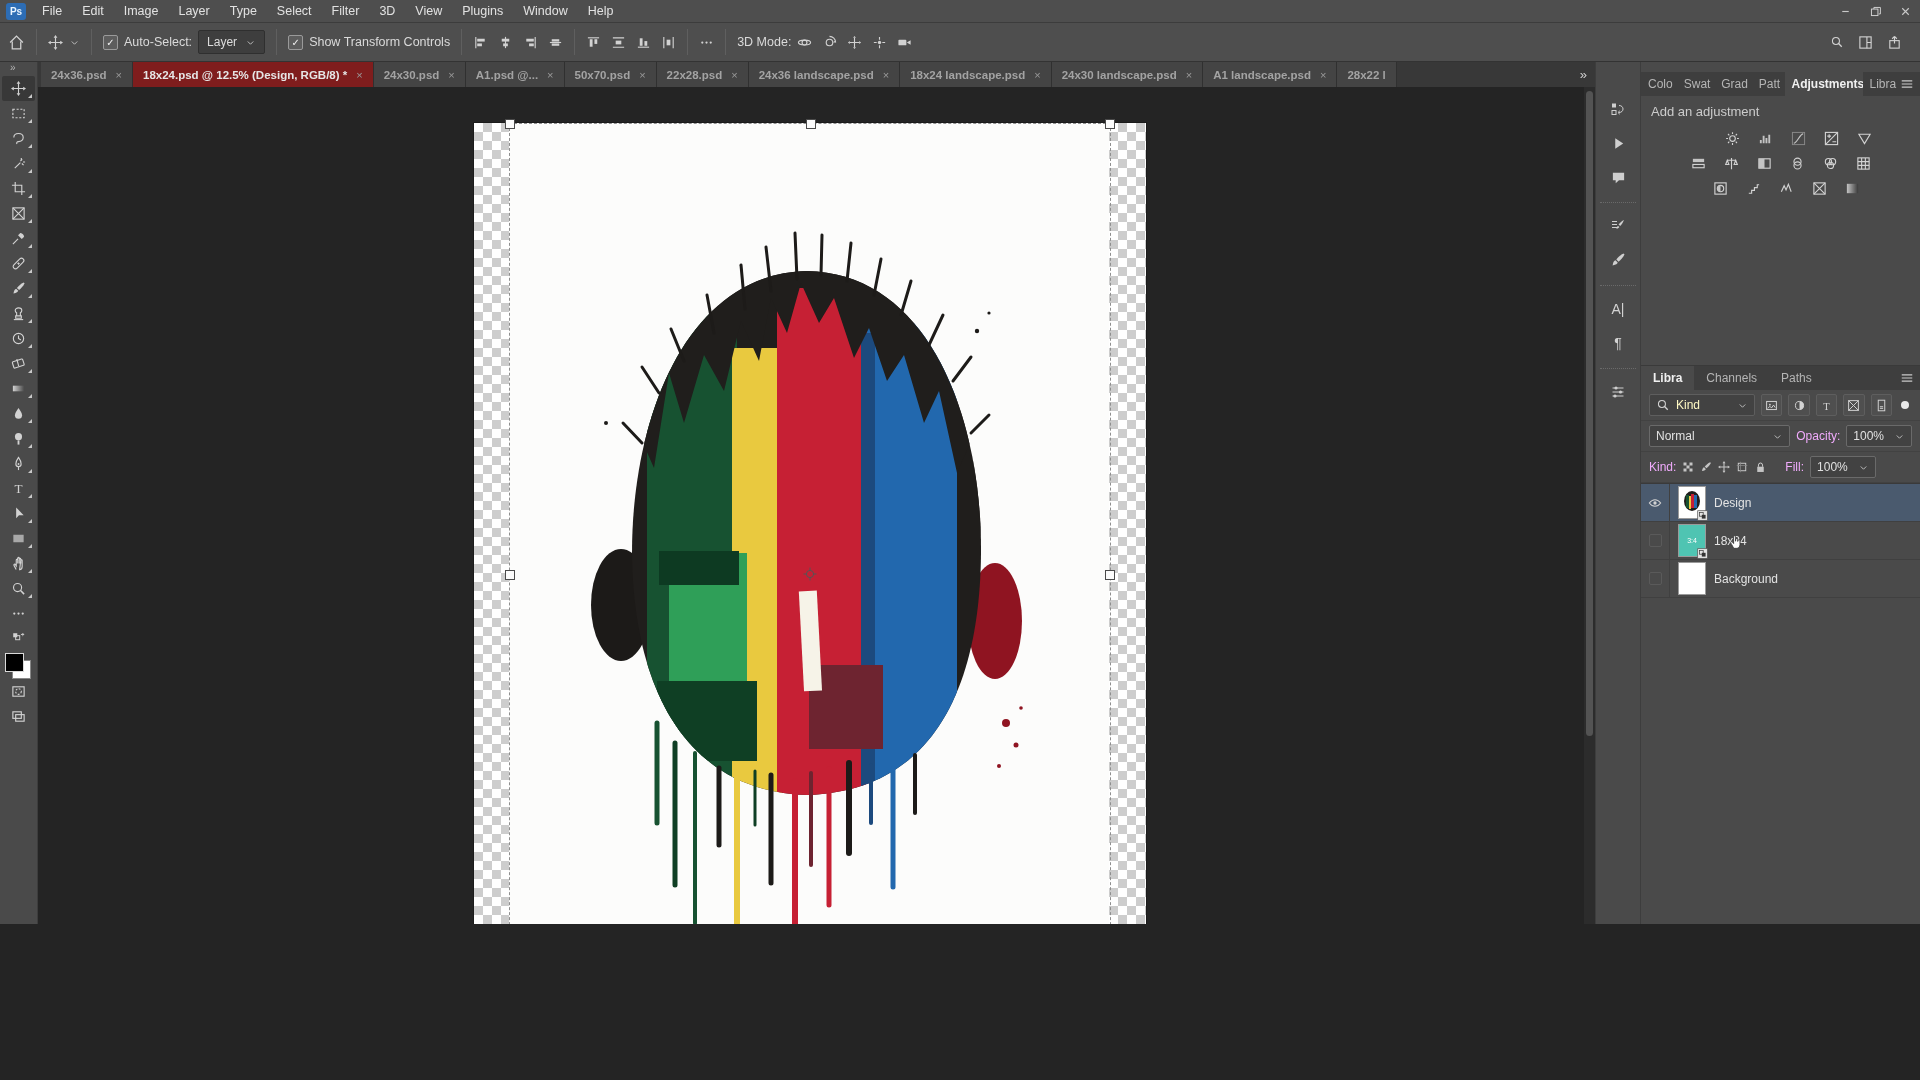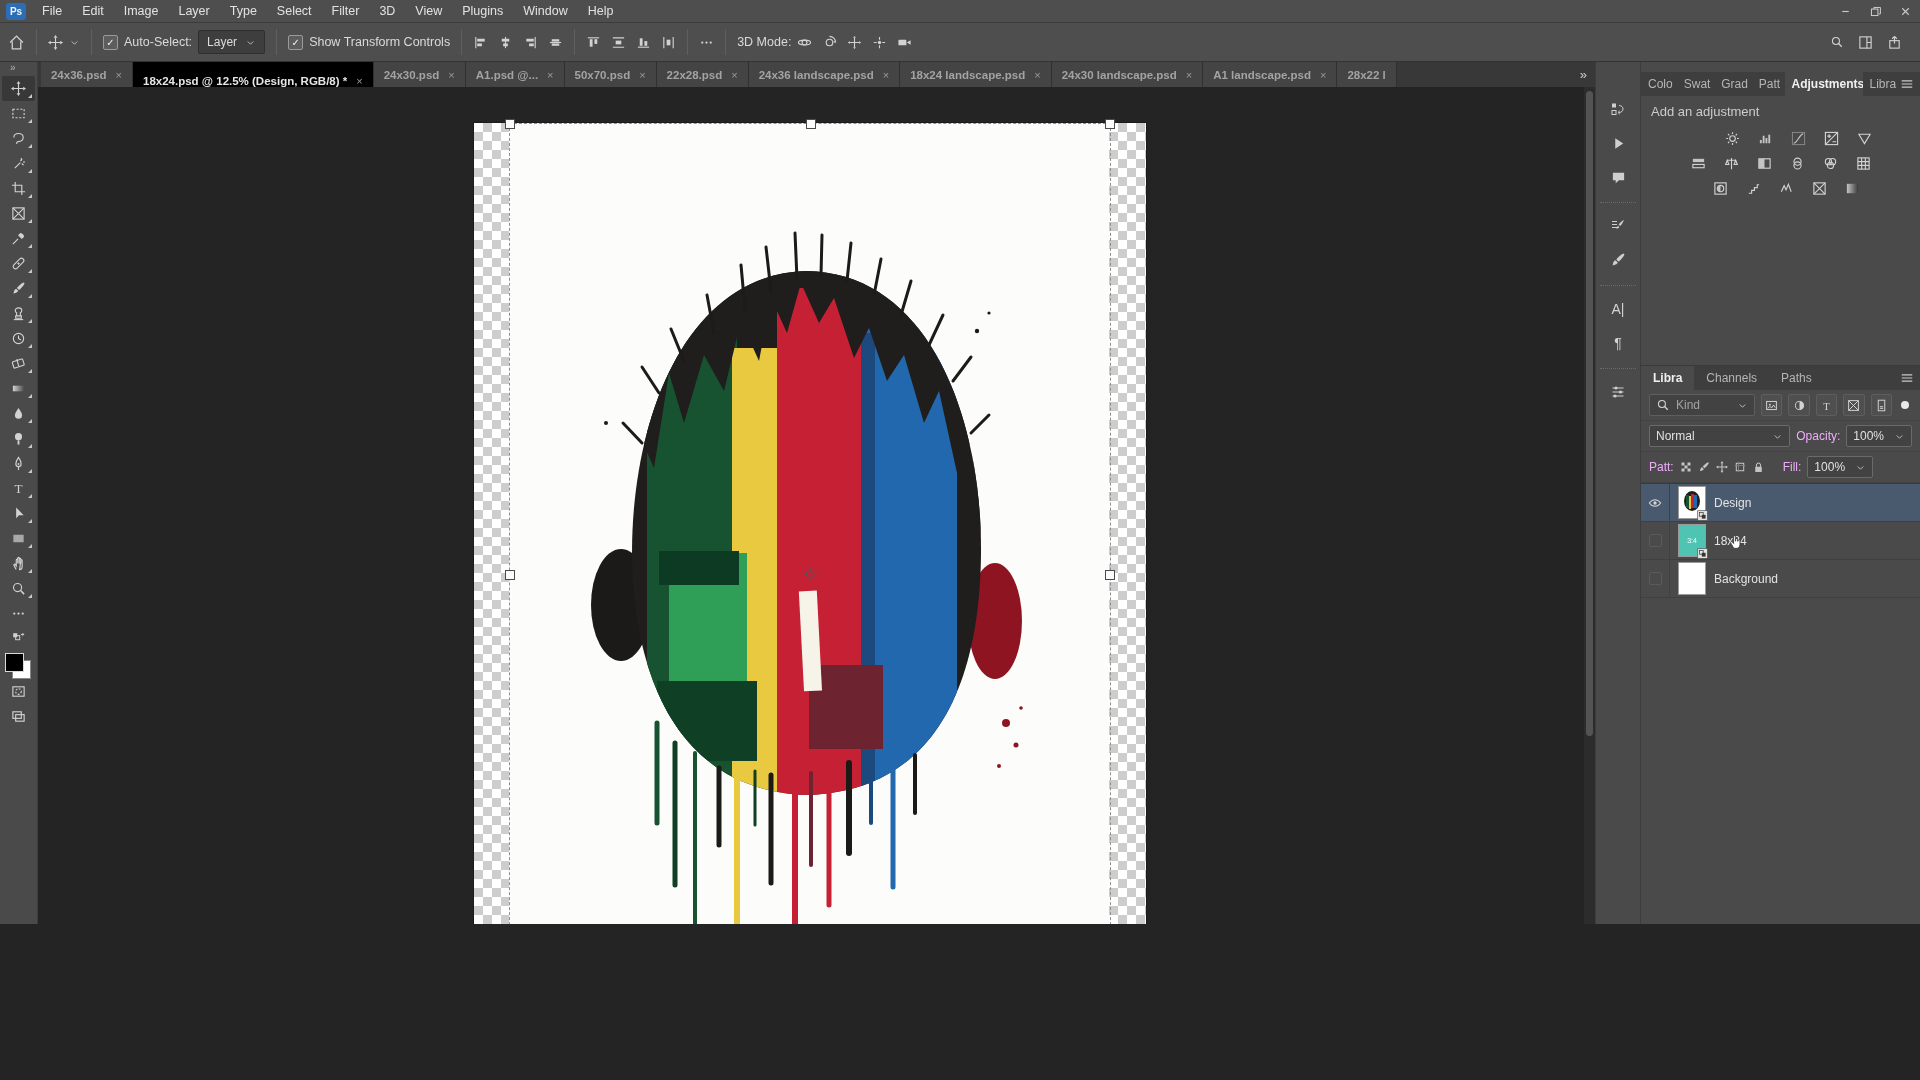--- a/index.html
+++ b/index.html
@@ -35,21 +35,21 @@
   .tool.fly::after{content:"";position:absolute;right:3px;bottom:3px;
       border-left:4px solid transparent;border-bottom:4px solid #c9c9c9;}
   .swatch-wrap{position:relative;width:26px;height:26px;margin-top:2px;}
   .fg{position:absolute;left:0;top:0;width:17px;height:17px;background:#000;border:1px solid #d9d9d9;z-index:2;}
   .bg{position:absolute;right:0;bottom:0;width:17px;height:17px;background:#fff;border:1px solid #888;}
   
   .center{width:1559px;display:flex;flex-direction:column;position:relative;}
   .tabbar{height:25px;background:#383838;display:flex;align-items:stretch;position:relative;overflow:hidden;padding-left:3px;}
   .tab{flex:0 0 auto;display:flex;align-items:center;padding:0 10px;background:#444;color:#a3a3a3;
        border-right:1px solid #303030;font-size:11.5px;font-weight:600;white-space:nowrap;}
-  .tab.active{background:#000000;color:#e6e6e6;align-items:flex-end;}
+  .tab.active{background:#7f1d1d;color:#e6e6e6;}
   .tab .x{margin-left:9px;color:#9a9a9a;font-size:11px;font-weight:400;}
   .tab-overflow{position:absolute;right:6px;top:0;height:25px;display:flex;align-items:center;
        color:#cfcfcf;font-size:13px;letter-spacing:-2px;background:#383838;padding:0 4px;}
   
   .canvas{position:relative;height:974px;background:#242424;overflow:hidden;}
   .doc{position:absolute;left:436px;top:36px;width:672px;height:900px;display:flex;box-shadow:0 0 0 1px #1b1b1b;}
   .checker{width:35px;height:100%;background-color:#fff;
      background-image:linear-gradient(45deg,#cdcdcd 25%,transparent 25%,transparent 75%,#cdcdcd 75%),
                       linear-gradient(45deg,#cdcdcd 25%,transparent 25%,transparent 75%,#cdcdcd 75%);
      background-size:18px 18px;background-position:0 0,9px 9px;}
@@ -80,21 +80,21 @@
   .ptab.active{background:#4a4a4a;color:#f0f0f0;font-weight:600;}
   .ptab-menu{margin-left:auto;display:flex;align-items:center;padding-right:6px;color:#c9c9c9;}
   .adj-body{height:269px;padding:8px 10px;box-sizing:border-box;}
   .adj-prompt{color:#cccccc;font-size:13px;margin-bottom:10px;}
   .adj-row{display:flex;justify-content:center;gap:9px;margin:7px 0;}
   .adj-ic{width:24px;height:18px;display:flex;align-items:center;justify-content:center;}
   
   .layers-sec{flex:1;display:flex;flex-direction:column;border-top:1px solid #3a3a3a;}
   .lrow{display:flex;align-items:center;gap:6px;padding:4px 8px;border-bottom:1px solid #424242;}
   .kind-field{background:#424242;border:1px solid #5e5e5e;border-radius:2px;height:20px;width:104px;
-        display:flex;align-items:center;gap:6px;padding:0 6px;color:#a3a3a3;}
+        display:flex;align-items:center;gap:6px;padding:0 6px;color:#fef9c3;}
   .fbtn{width:22px;height:20px;display:flex;align-items:center;justify-content:center;border:1px solid #5e5e5e;
         border-radius:2px;background:#4f4f4f;}
   .sel{background:#424242;border:1px solid #6a6a6a;border-radius:2px;height:20px;display:flex;align-items:center;
        justify-content:space-between;padding:0 6px;color:#e0e0e0;}
   .mini-lab{color:#f0abfc;}
   .layer-list{flex:1;border-top:1px solid #3a3a3a;}
   .layer{display:flex;align-items:center;height:37px;border-bottom:1px solid #404040;}
   .layer.selected{background:#4a5a6e;}
   .eye-cell{width:28px;height:100%;border-right:1px solid #404040;display:flex;align-items:center;justify-content:center;}
   .eye-empty{width:11px;height:11px;border:1px solid #5a5a5a;border-radius:2px;}
@@ -912,21 +912,21 @@
             <span>100%</span>
             <span class="icon">
                 <svg width="11" height="11" viewBox="0 0 16 16">
                   <path d="M4 6.5l4 4 4-4" stroke="#d2d2d2" fill="none" stroke-width="1.2"></path>
                 </svg>
               </span>
           </span>
         </div>
 
         <div class="lrow">
-          <span class="mini-lab">Patt:</span>
+          <span class="mini-lab">Kind:</span>
           <span class="icon">
               <svg width="12" height="12" viewBox="0 0 16 16">
                 <path d="M2 2h4v4H2zM10 2h4v4h-4zM6 6h4v4H6zM2 10h4v4H2zM10 10h4v4h-4z" fill="#c4c4c4"></path>
               </svg>
             </span>
           <span class="icon">
               <svg width="12" height="12" viewBox="0 0 16 16">
                 <path d="M13.5 1.5c-2.8 1.2-5.6 3.8-7.2 5.9l2.3 2.3c2-1.6 4.7-4.4 5.9-7.2z" fill="#c4c4c4"></path>
                 <path d="M5.5 8.3C4.2 8.7 3.2 9.8 2.6 13.4c3.6-.6 4.7-1.6 5.1-2.9z" fill="#c4c4c4"></path>
               </svg>

